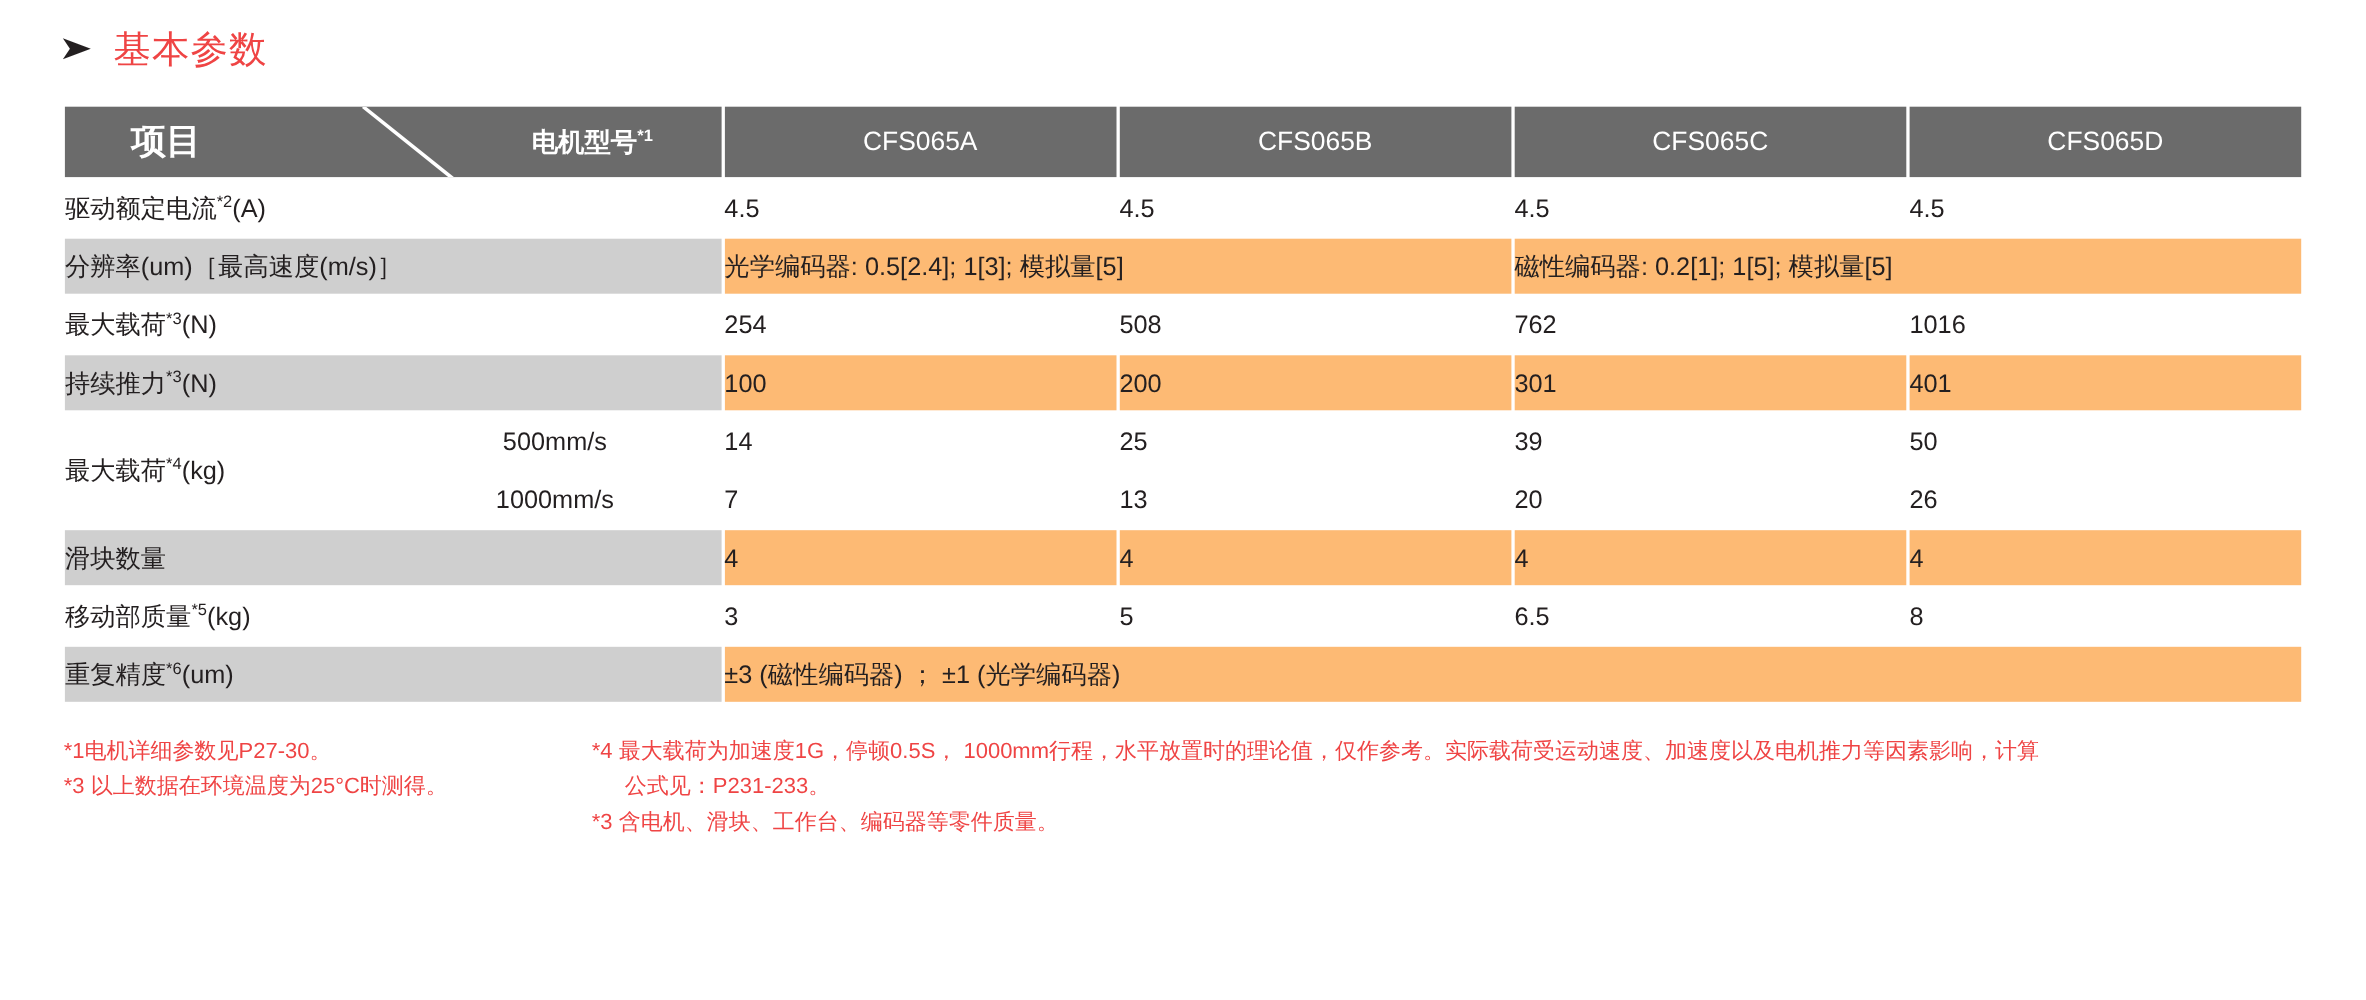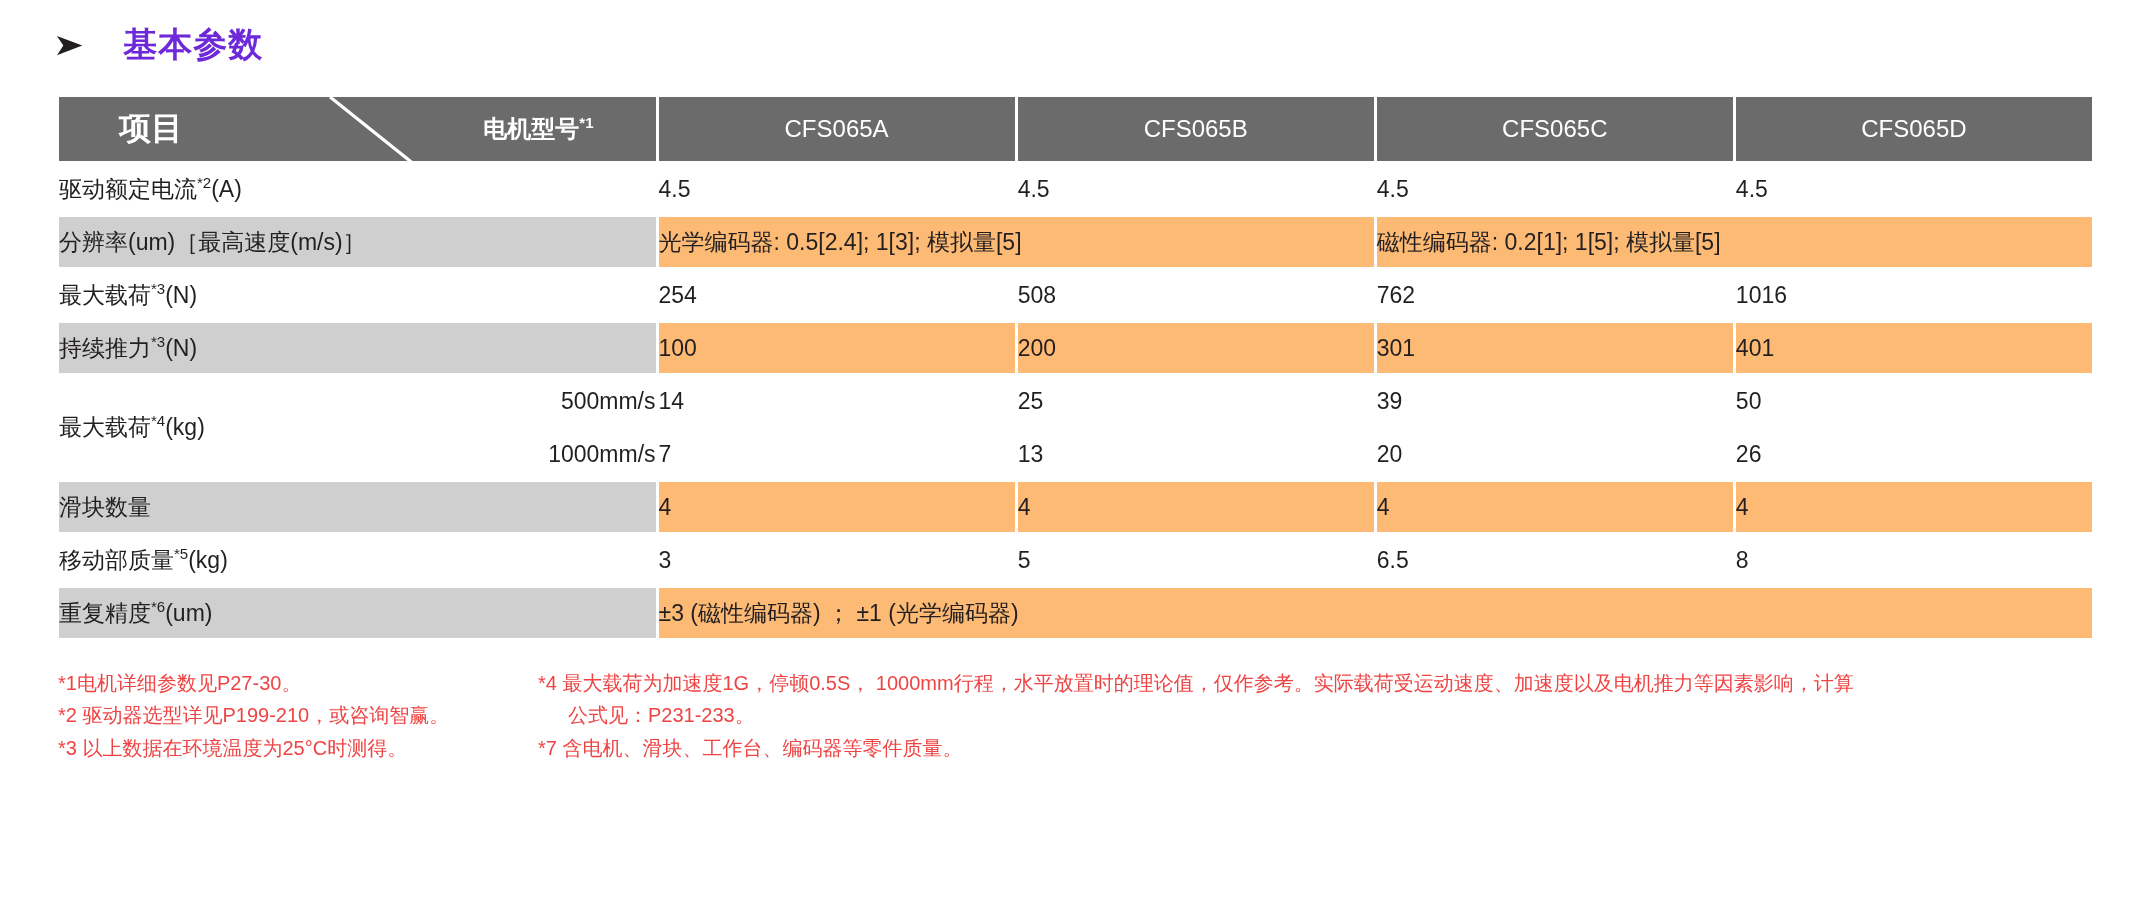--- a/index.html
+++ b/index.html
@@ -32,24 +32,23 @@
   }
   .heading-arrow {
     font-size: 30px;
     line-height: 1;
     color: #231f20;
     transform: scaleX(1.25);
     display: inline-block;
   }
   .heading-text {
     font-size: 34px;
-    font-weight: bold;
+    font-weight: normal;
     letter-spacing: 1px;
-    color: #6d28d9;
-    margin-left: 20px;
+    color: #ef4444;
   }
 
   
   .table-wrap {
     margin-top: 26px;
     width: 100%;
   }
   table.spec {
     border-collapse: separate;
     border-spacing: 3px 3px;
@@ -130,21 +129,21 @@
   .row-white .cell, .row-white .label-cell { background: #ffffff; }
   .row-grey .cell, .row-grey .label-cell { background: #cfcfcf; }
   .cell.white { background: #ffffff; }
   .cell.grey { background: #fdba74; }
   .label-cell.white { background: #ffffff; }
   .label-cell.grey { background: #cfcfcf; }
 
   .sub-label {
     height: 50px;
     vertical-align: middle;
-    text-align: right;
+    text-align: center;
     font-size: 23px;
     background: #ffffff;
     color: #231f20;
   }
   .merged-label {
     vertical-align: middle;
     text-align: left;
     padding-left: 42px;
     font-size: 23px;
     background: #ffffff;
@@ -274,23 +273,22 @@
         <td class="label-cell grey" colspan="2"><span>重复精度</span><span class="sup-n">*6</span><span>(um)</span></td>
         <td class="cell grey" colspan="4">±3 (磁性编码器) ；  ±1 (光学编码器)</td>
       </tr>
     </tbody>
       </table>
   </div>
 
   <div class="notes">
     <div class="notes-col-left">
       <div class="note-line">*1电机详细参数见P27-30。</div>
-      <div class="note-line">*2 驱动器选型详见P199-210，或咨询智赢。</div>
       <div class="note-line">*3 以上数据在环境温度为25°C时测得。</div>
     </div>
     <div class="notes-col-right">
       <div class="note-line">*4 最大载荷为加速度1G，停顿0.5S， 1000mm行程，水平放置时的理论值，仅作参考。实际载荷受运动速度、加速度以及电机推力等因素影响，计算</div>
       <div class="note-line note-indent">公式见：P231-233。</div>
-      <div class="note-line">*7 含电机、滑块、工作台、编码器等零件质量。</div>
+      <div class="note-line">*3 含电机、滑块、工作台、编码器等零件质量。</div>
     </div>
   </div>
 
 </div>
 
 </body></html>

